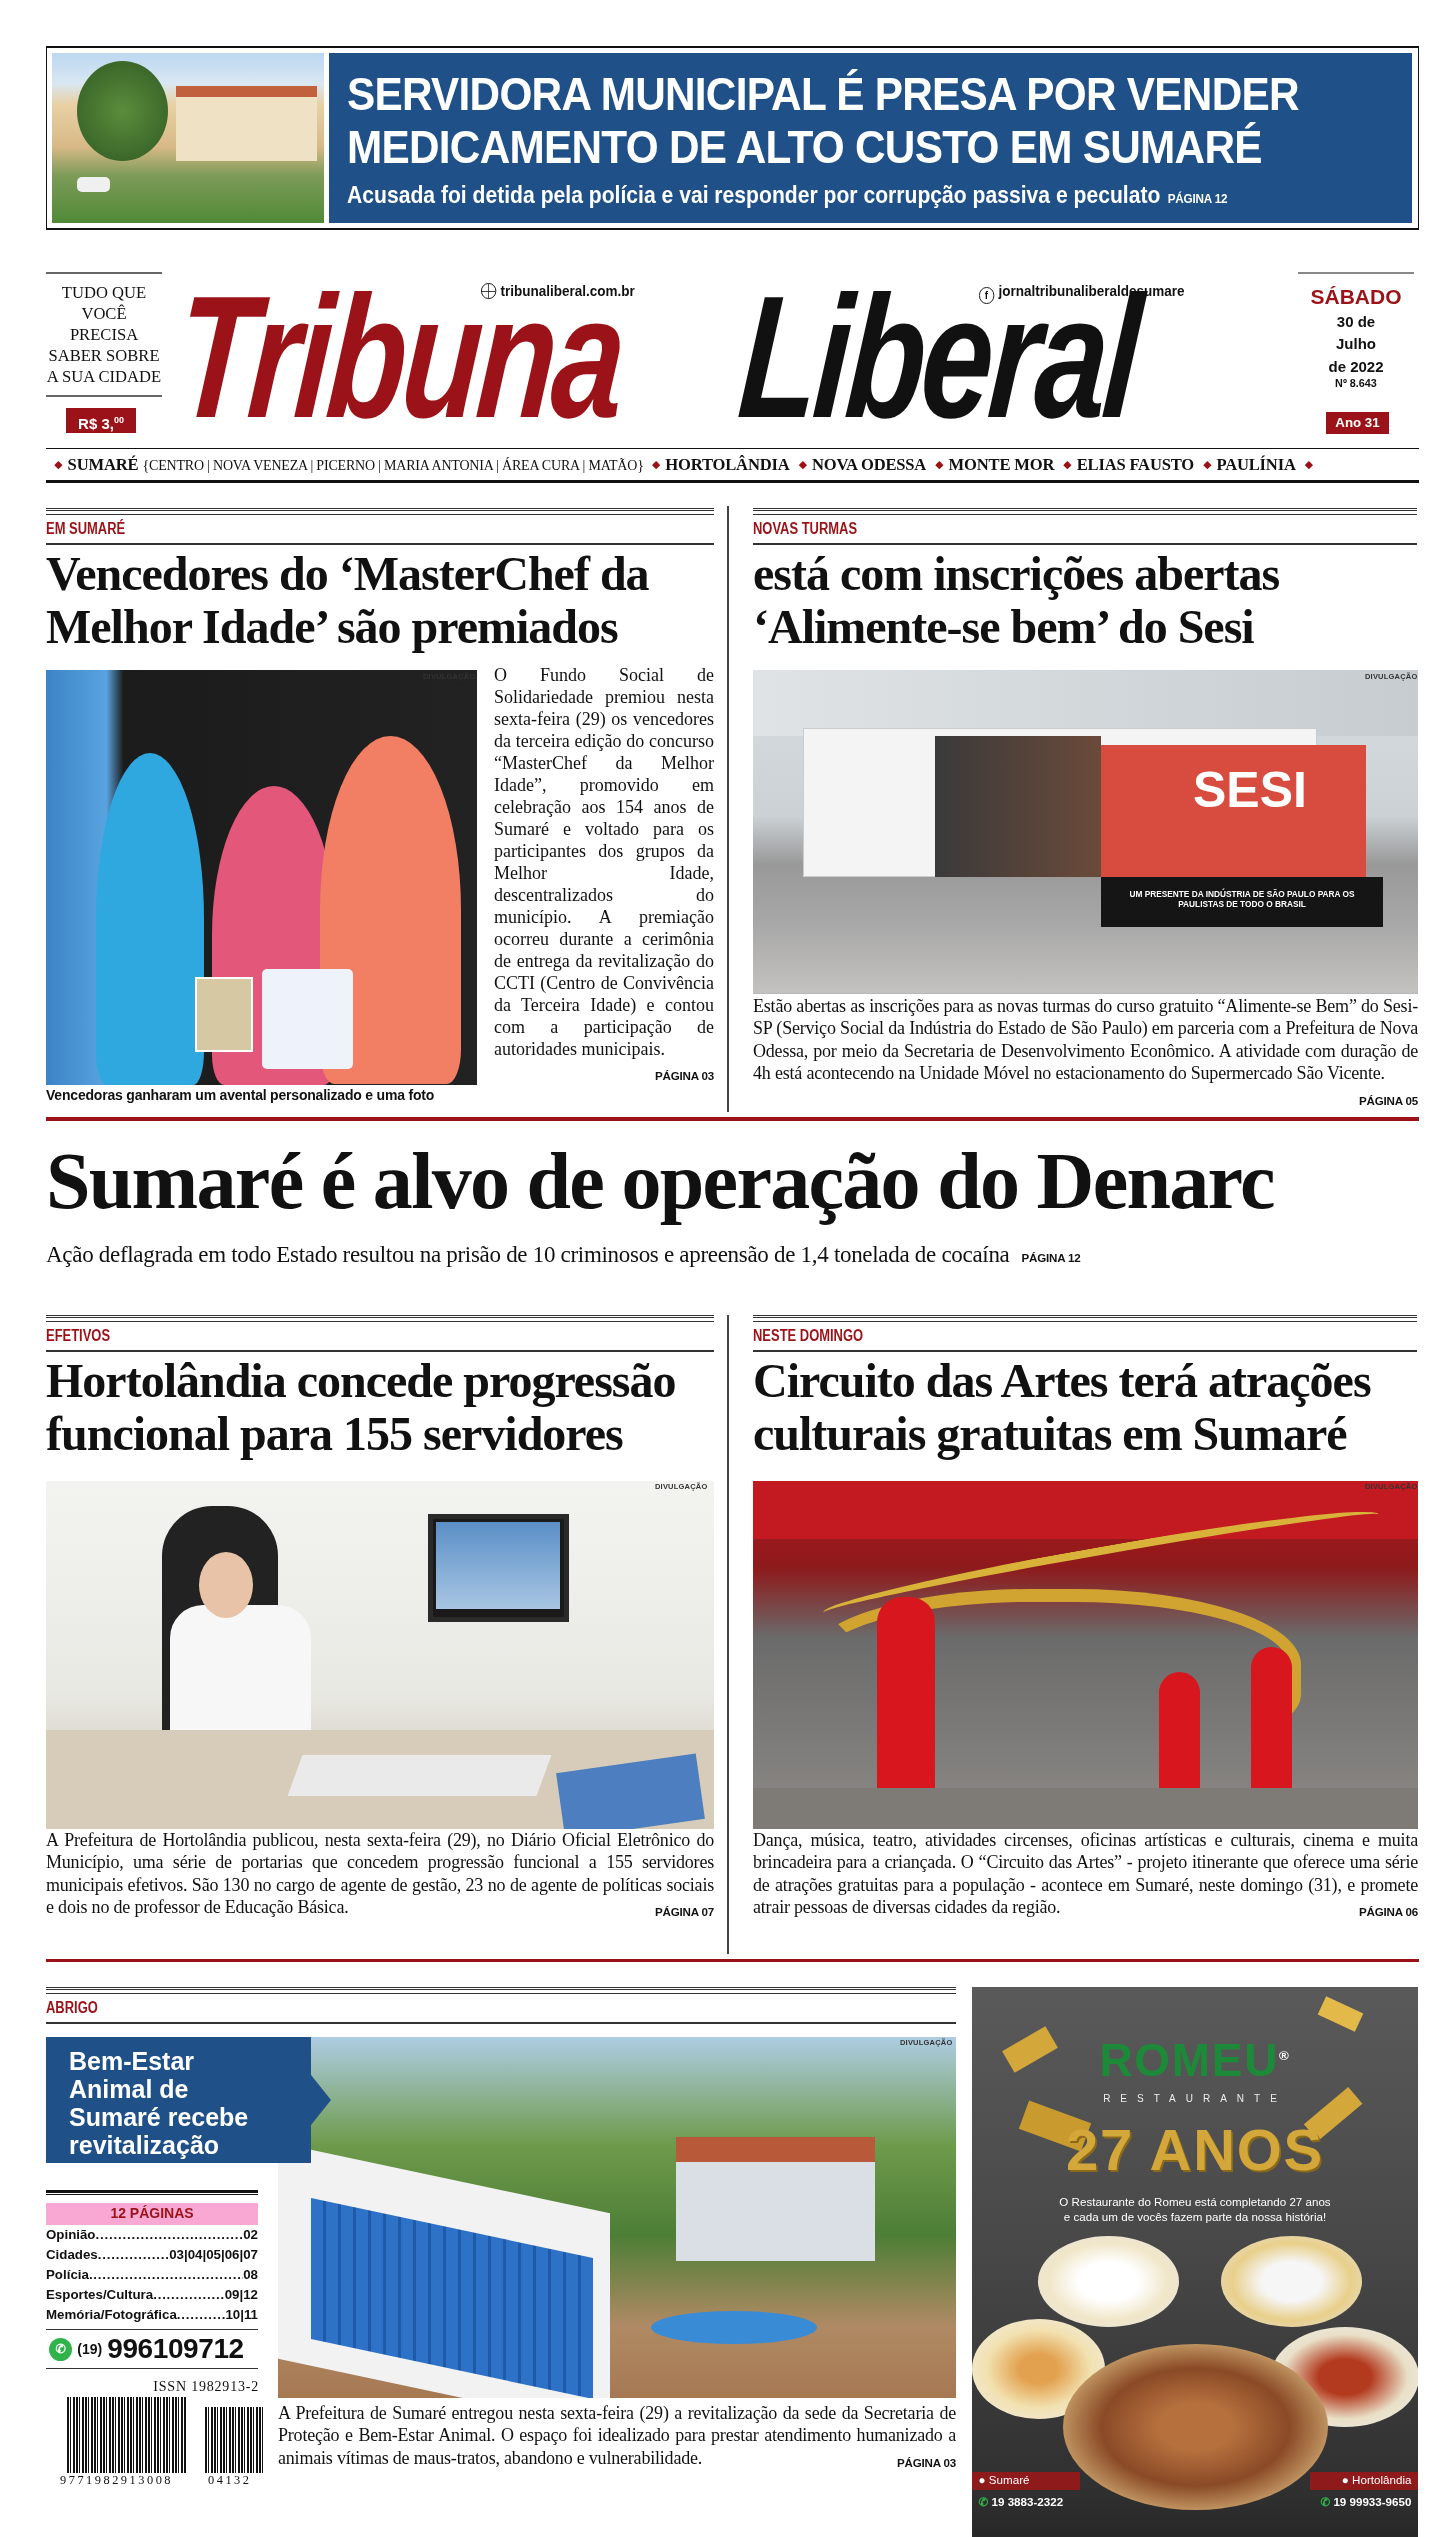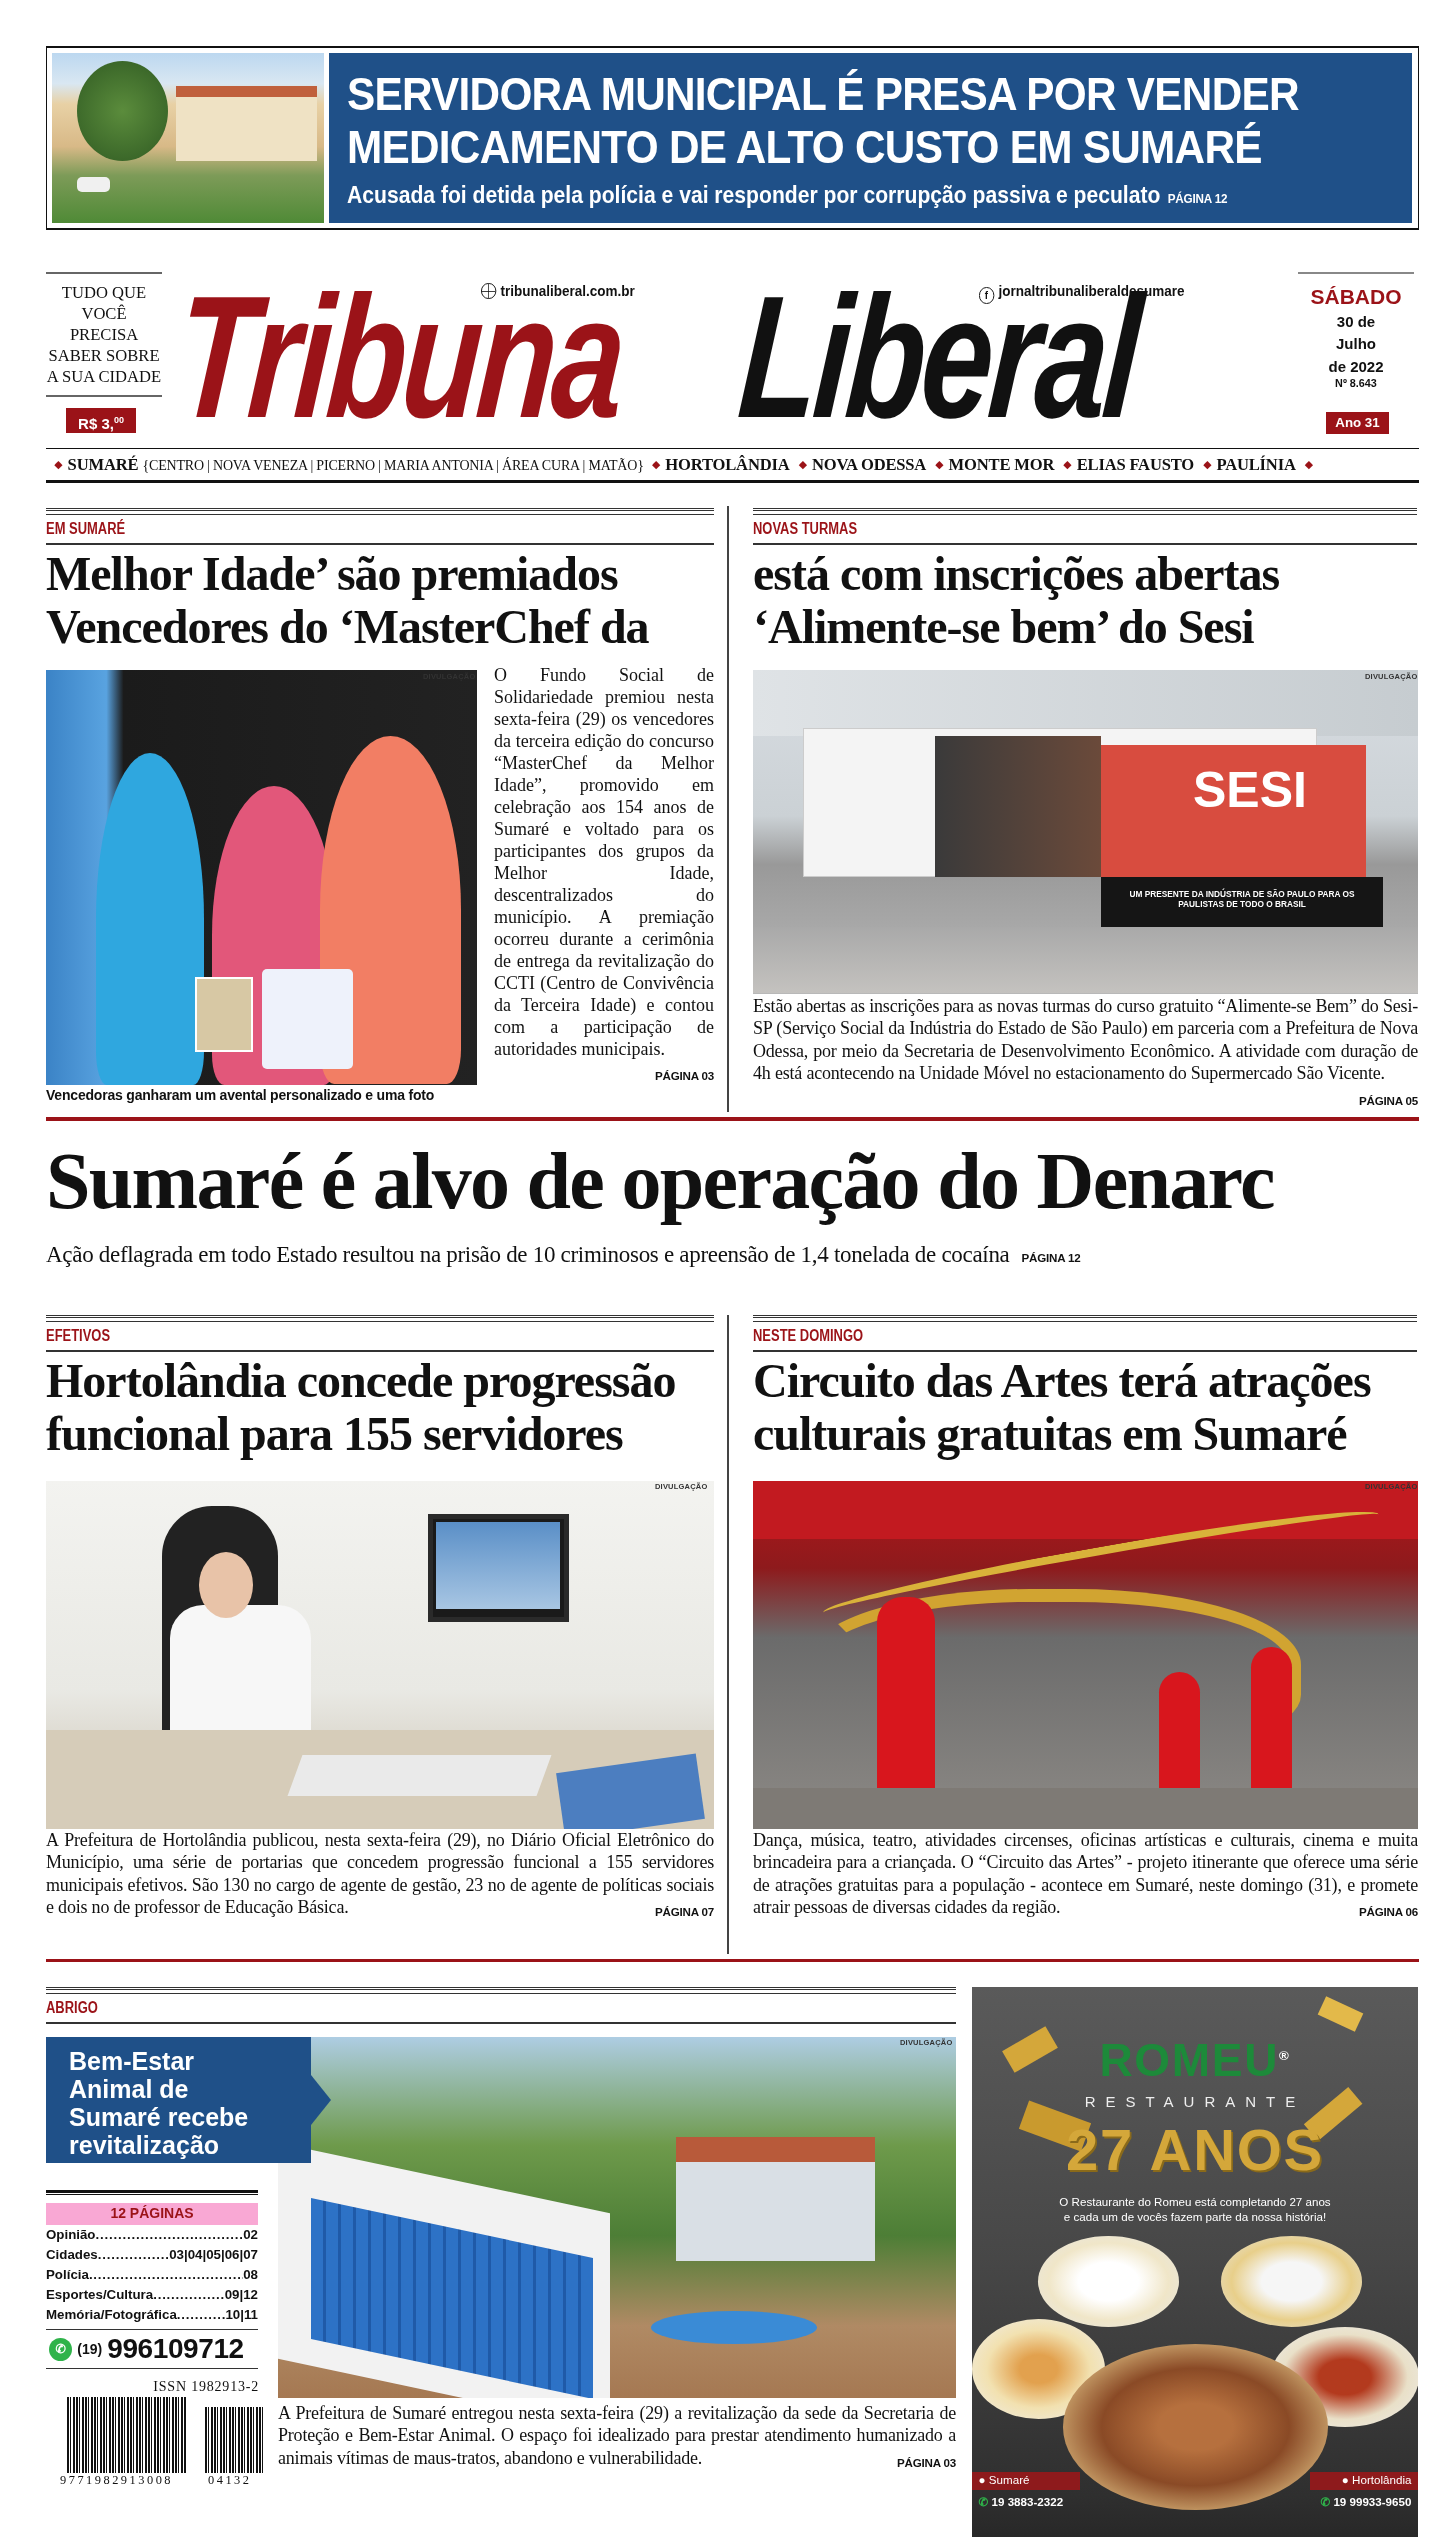--- a/index.html
+++ b/index.html
@@ -148,22 +148,22 @@
 </div>
 
 <div class="vrule" style="left:727px;top:506px;height:606px"></div>
 
 <div class="sec" style="left:46px;top:508px;width:668px">
   <div class="rules"></div>
   <div class="lbl">EM SUMARÉ</div>
   <div class="under"></div>
 </div>
 <div class="headline" style="left:46px;top:547px;width:668px">
+  <div>Vencedores do ‘MasterChef da</div>
   <div>Melhor Idade’ são premiados</div>
-  <div>Vencedores do ‘MasterChef da</div>
 </div>
 <div id="photo1" class="photo" style="left:46px;top:670px;width:431px;height:415px">
   <div class="p" style="left:50px;top:83px;width:108px;height:332px;background:#2fa7df"></div>
   <div class="p" style="left:166px;top:116px;width:124px;height:299px;background:#e2577a"></div>
   <div class="p" style="left:274px;top:66px;width:141px;height:348px;background:#f27e64"></div>
   <div style="position:absolute;left:216px;top:299px;width:91px;height:100px;background:#eef2fb;border-radius:5px"></div>
   <div style="position:absolute;left:149px;top:307px;width:58px;height:75px;background:#d7c8a4;border:2.5px solid #fff"></div>
 </div>
 <div class="credit" style="left:423px;top:672px">DIVULGAÇÃO</div>
 <div class="abs sans" style="left:46px;top:1085px;width:431px;font-weight:700;font-size:14px;line-height:20px;white-space:nowrap;letter-spacing:-0.2px">Vencedoras ganharam um avental personalizado e uma foto</div>
@@ -326,21 +326,21 @@
   <div class="dig" style="left:0">9771982913008</div>
   <div class="dig" style="left:148px">04132</div>
 </div>
 
 <div id="ad" class="photo" style="left:972px;top:1987px;width:446px;height:678px">
   <div style="position:absolute;left:33px;top:50px;width:50px;height:25px;background:#d4a73a;transform:rotate(-30deg)"></div>
   <div style="position:absolute;left:348px;top:16.6px;width:41px;height:20px;background:#e3b94a;transform:rotate(25deg)"></div>
   <div style="position:absolute;left:50px;top:124px;width:66px;height:30px;background:#c99a2e;transform:rotate(20deg)"></div>
   <div style="position:absolute;left:332px;top:116px;width:58px;height:21.6px;background:#d4a73a;transform:rotate(-40deg)"></div>
   <div style="position:absolute;left:0;top:46px;width:446px;text-align:center;font-family:'Liberation Sans',sans-serif;font-weight:700;font-size:46px;color:#1d8a3a;letter-spacing:1.7px"><span>ROMEU</span><sup style="font-size:13.3px;color:#fff">®</sup></div>
-  <div style="position:absolute;left:0;top:106px;width:446px;text-align:center;font-family:'Liberation Sans',sans-serif;font-size:15px;color:#eee;letter-spacing:10px">RESTAURANTE</div>
+  <div style="position:absolute;left:0;top:106px;width:446px;text-align:center;font-family:'Liberation Sans',sans-serif;font-size:10px;color:#eee;letter-spacing:10px">RESTAURANTE</div>
   <div style="position:absolute;left:0;top:129px;width:446px;text-align:center;font-family:'Liberation Sans',sans-serif;font-weight:700;font-size:58px;color:#d4a73a;letter-spacing:1.7px;text-shadow:1.7px 1.7px 0 #8a6a1a">27 ANOS</div>
   <div style="position:absolute;left:0;top:207px;width:446px;text-align:center;font-family:'Liberation Sans',sans-serif;font-size:11.6px;color:#fff;line-height:15px">
     <div>O Restaurante do Romeu está completando 27 anos</div>
     <div>e cada um de vocês fazem parte da nossa história!</div>
   </div>
   <div style="position:absolute;left:66px;top:249px;width:141px;height:91px;border-radius:50%;background:radial-gradient(ellipse,#fff 30%,#f0e6c8 60%,#e5e5e5)"></div>
   <div style="position:absolute;left:249px;top:249px;width:141px;height:91px;border-radius:50%;background:radial-gradient(ellipse,#f6f6f6 30%,#e8cf8a 60%,#e5e5e5)"></div>
   <div style="position:absolute;left:0;top:332px;width:133px;height:100px;border-radius:50%;background:radial-gradient(ellipse,#e2a14e 20%,#f2e1b0 55%,#efefef)"></div>
   <div style="position:absolute;left:299px;top:340px;width:148px;height:100px;border-radius:50%;background:radial-gradient(ellipse,#b33a1e 25%,#e9e0c8 60%,#efefef)"></div>
   <div style="position:absolute;left:91px;top:357px;width:265px;height:166px;border-radius:50%;background:radial-gradient(ellipse,#b6703e 20%,#8a4a26 50%,#c9a16b 75%,#e0c089)"></div>

